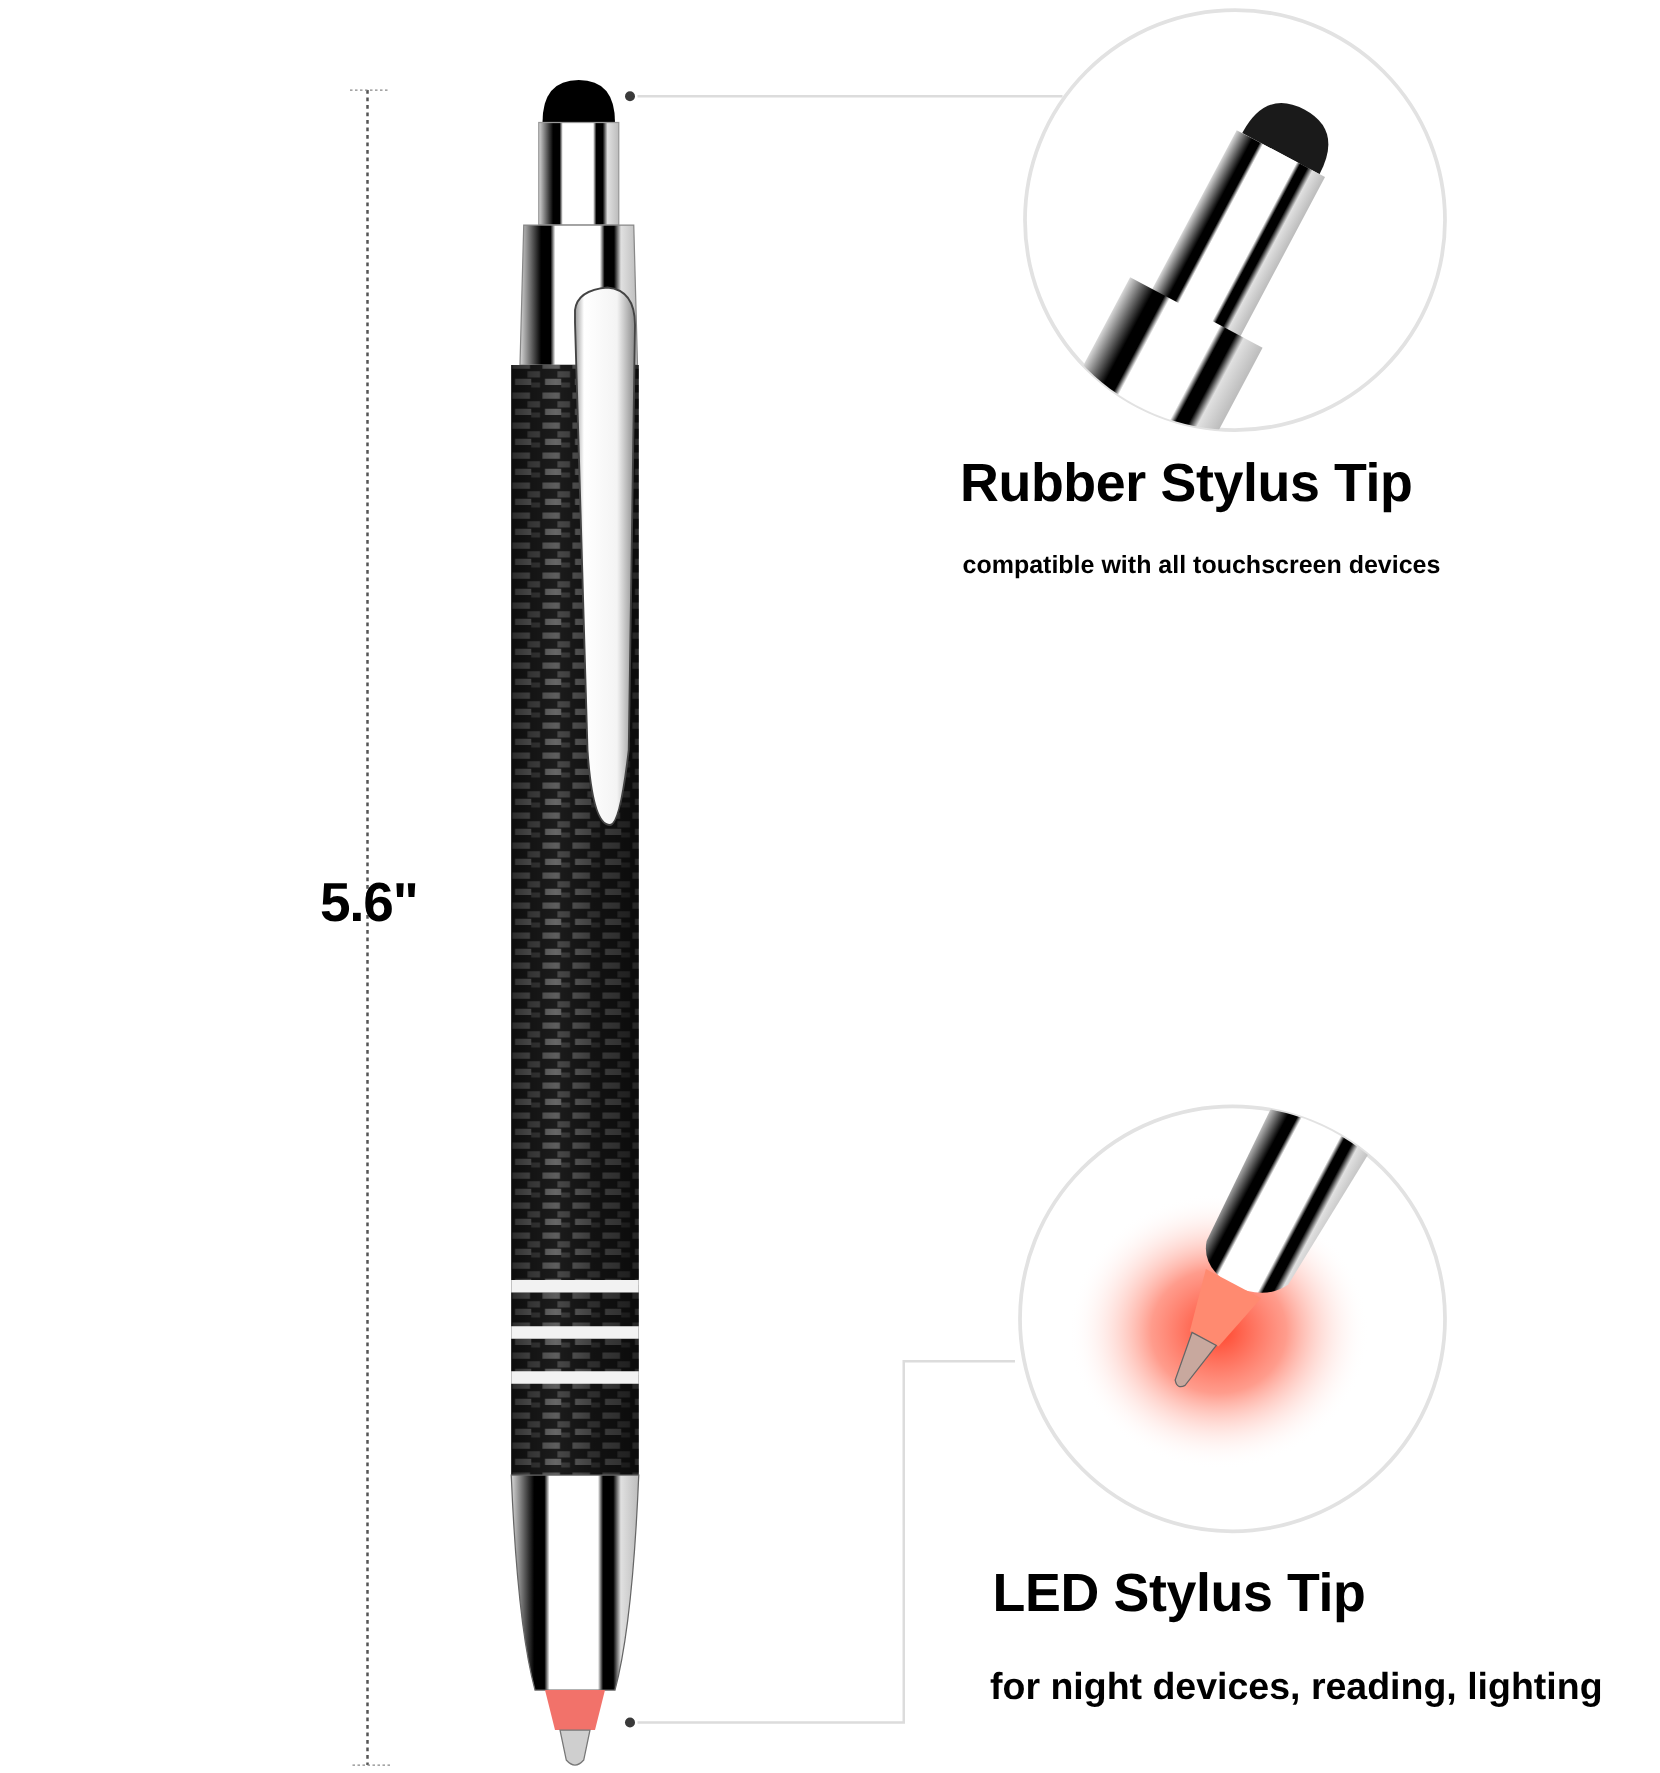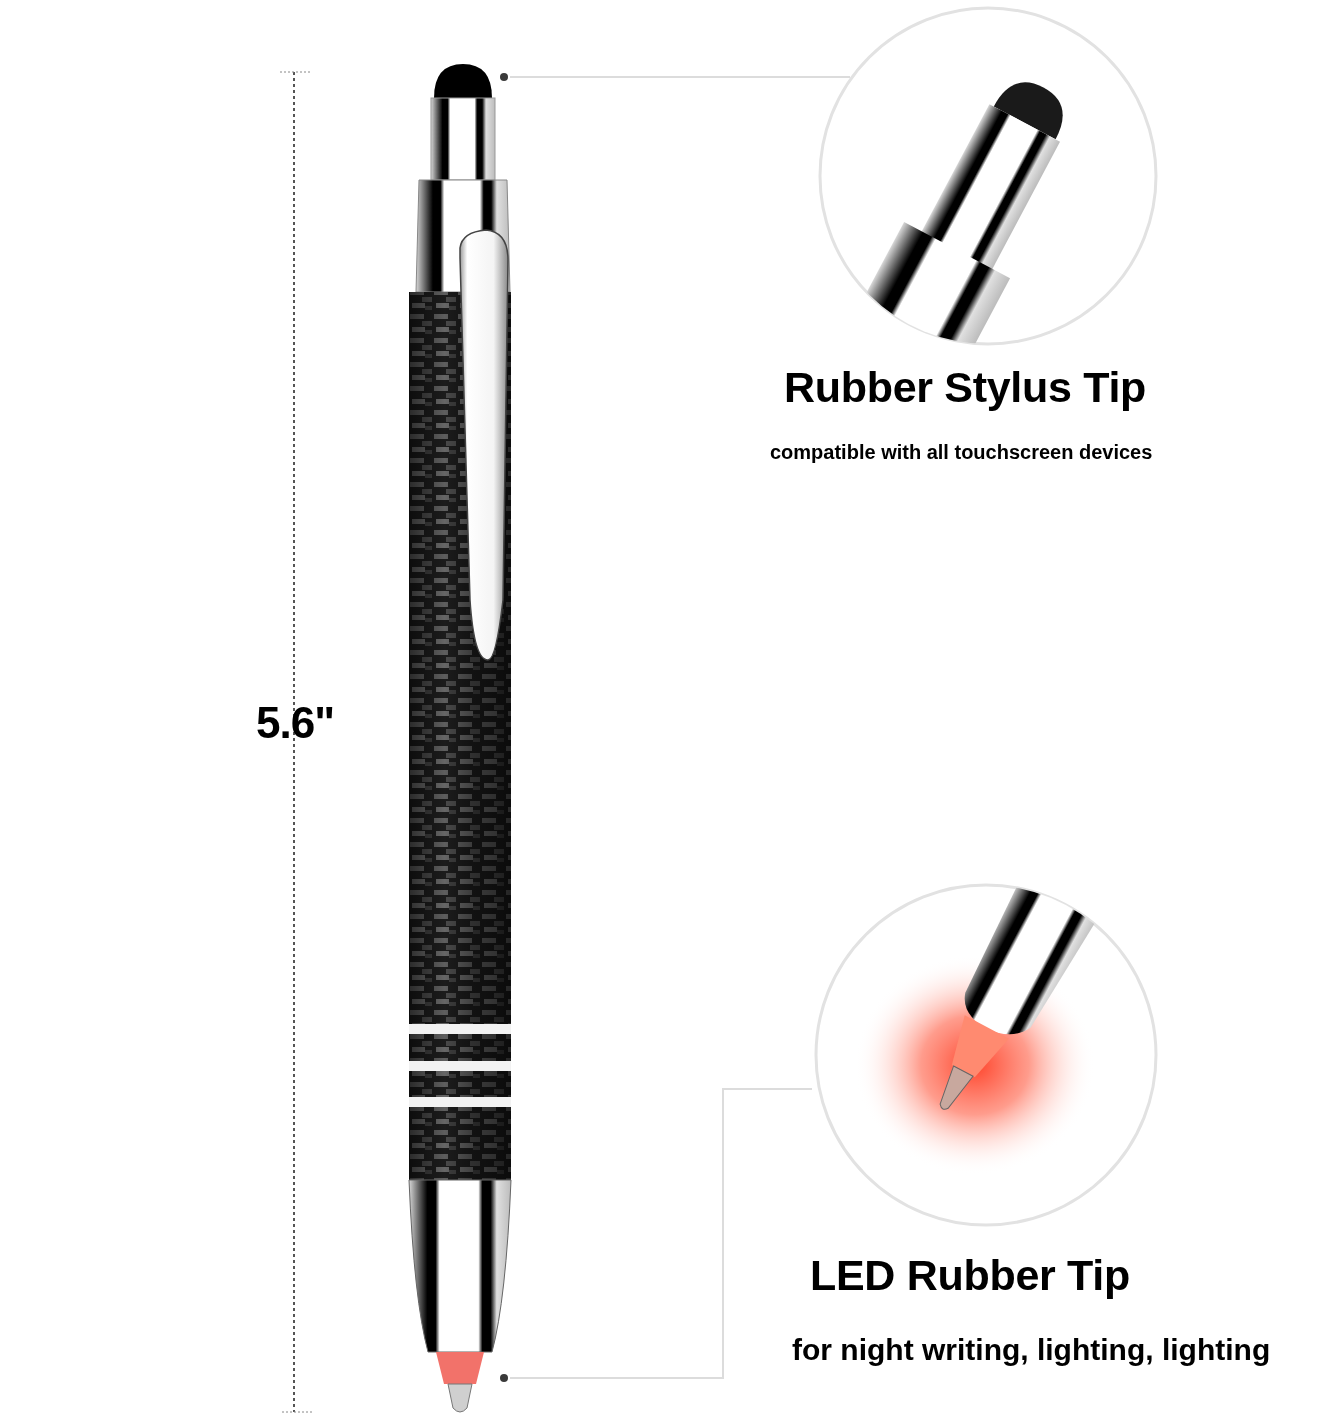--- a/index.html
+++ b/index.html
@@ -1,21 +1,21 @@
 <!DOCTYPE html>
 <html><head>
 <meta charset="utf-8">
 <style>
   html, body { margin: 0; padding: 0; background: #ffffff; }
   body { width: 1328px; height: 1418px; position: relative; overflow: hidden;
          font-family: "Liberation Sans", sans-serif; color: #000; }
   .abs { position: absolute; }
   svg.scene { position: absolute; left: 0; top: 0; }
   .dim-label { left: 256px; top: 698px; font-size: 44px; font-weight: bold; letter-spacing: -1px; }
-  .feat-title { font-size: 43px; font-weight: bold; white-space: nowrap; letter-spacing: -0.3px; margin-left: 16px; }
+  .feat-title { font-size: 43px; font-weight: bold; white-space: nowrap; letter-spacing: -0.3px; }
   .feat-sub { font-size: 20px; font-weight: bold; white-space: nowrap; }
   #f1-title { left: 768px; top: 363px; }
   #f1-sub { left: 770px; top: 441px; }
   #f2-title { left: 794px; top: 1251px; }
   #f2-sub { left: 792px; top: 1333px; font-size: 30px; }
 </style>
 </head>
 <body>
 
 <svg class="scene" width="1328" height="1418" viewBox="0 0 1328 1418">
@@ -119,14 +119,14 @@
       </g>
     </g>
   </g>
 </svg>
 
 <div class="abs dim-label">5.6"</div>
 
 <div id="f1-title" class="abs feat-title">Rubber Stylus Tip</div>
 <div id="f1-sub" class="abs feat-sub">compatible with all touchscreen devices</div>
 
-<div id="f2-title" class="abs feat-title">LED Rubber Tip</div>
-<div id="f2-sub" class="abs feat-sub">for night writing, lighting, lighting</div>
+<div id="f2-title" class="abs feat-title">LED Stylus Tip</div>
+<div id="f2-sub" class="abs feat-sub">for night devices, reading, lighting</div>
 
 </body></html>

